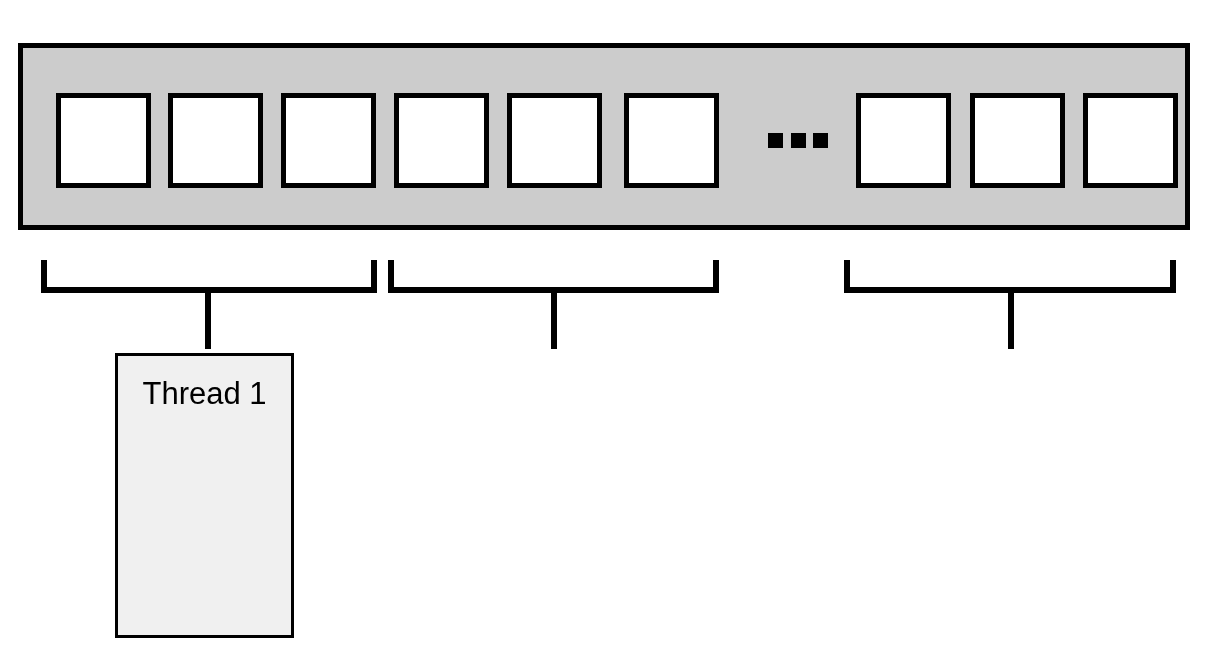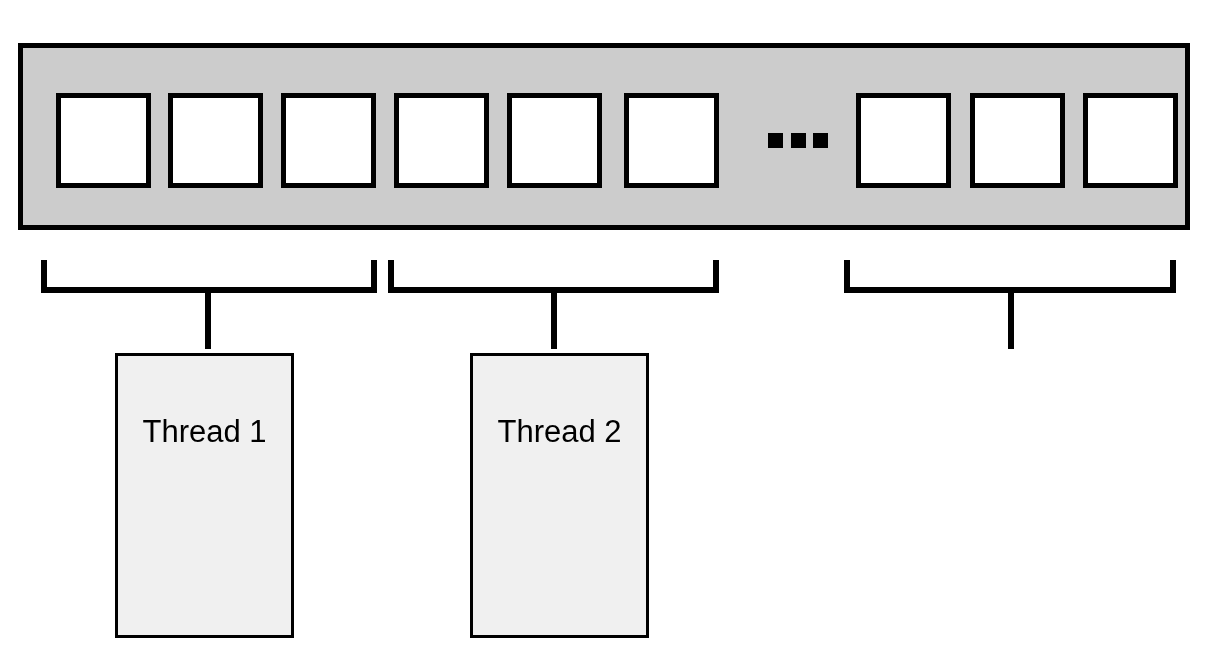--- a/index.html
+++ b/index.html
@@ -104,21 +104,20 @@
   }
   .thread-label {
     display: block;
     text-align: center;
     font-size: 31px;
     line-height: 1;
     color: #000000;
     padding-top: 22px;
     letter-spacing: 0px;
     white-space: nowrap;
-    margin-top: 38px;
   }
 </style>
 </head>
 <body>
 
 <div id="canvas">
 
   <div class="queue-bar">
     <div class="task-slot" style="left:33px"></div>
     <div class="task-slot" style="left:145px"></div>
@@ -154,17 +153,14 @@
     <span class="tick-right"></span>
   </div>
 
   <div class="stem" style="left:205px"></div>
   <div class="stem" style="left:551px"></div>
   <div class="stem" style="left:1008px"></div>
 
   <div class="thread-box" style="left:115px">
     <span class="thread-label">Thread 1</span>
   </div>
-  <div class="thread-box" style="left:470px">
-    <span class="thread-label">Thread 2</span>
-  </div>
 
 </div>
 
 </body></html>

